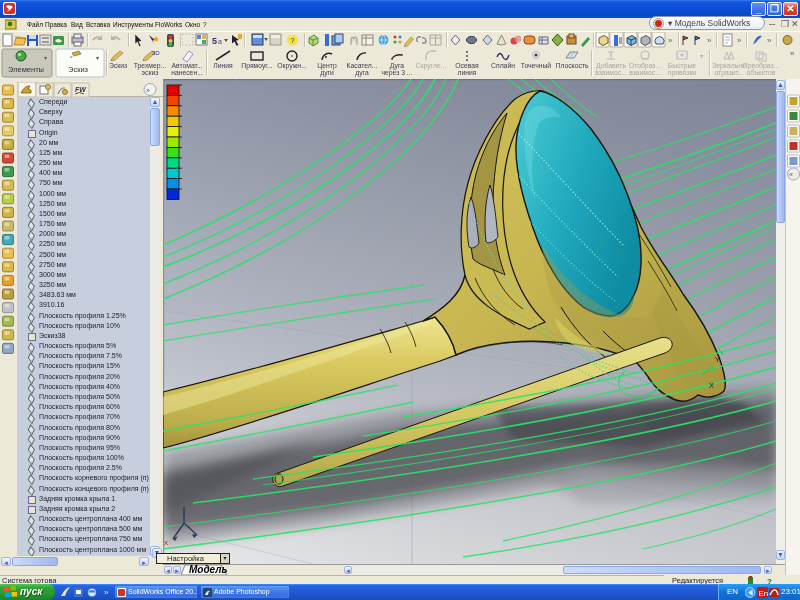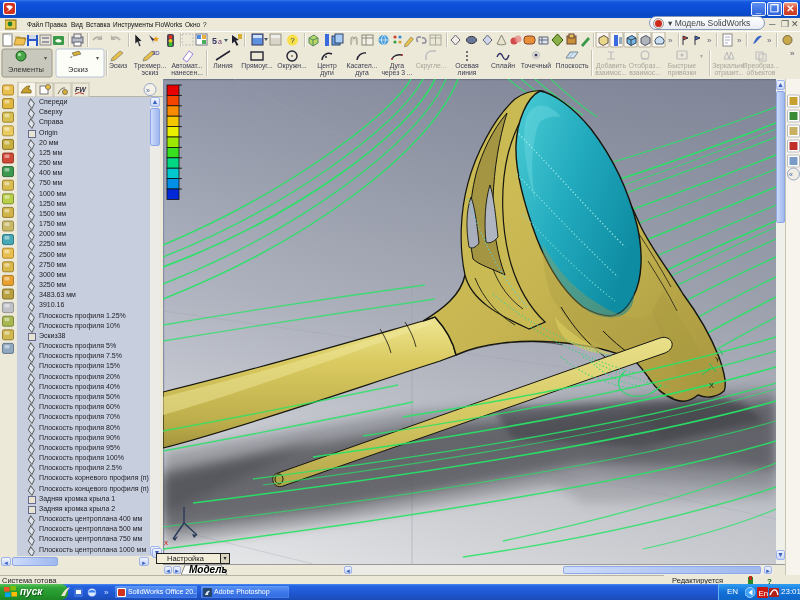--- a/index.html
+++ b/index.html
@@ -737,21 +737,21 @@
       <span style="position:absolute;left:2px;top:0">Система готова</span>
       <span style="position:absolute;left:672px;top:0">Редактируется Автомат</span>
 <svg class="abs" style="left:748px;top:0" width="40" height="9">
         <rect x="0" y="1" width="5" height="7" fill="#2a8a2a"></rect>
         <rect x="1" y="0" width="3" height="4" fill="#c02818"></rect>
         <text x="19" y="7.5" font-size="8" fill="#0a6a0a" font-weight="bold">?</text>
       </svg>
 </div>
 
 <div id="task" class="abs">
-  <div class="abs" style="left:0;top:0;width:68px;height:16px;background:linear-gradient(180deg,#59c25c 0%,#2fa336 25%,#259a2e 60%,#1d8526 100%);border-radius:0 7px 7px 0;color:#fff;font-weight:bold;font-style:italic;font-size:10px;line-height:15px;text-shadow:1px 1px 1px #14541a">
+  <div class="abs" style="left:0;top:0;width:55px;height:16px;background:linear-gradient(180deg,#59c25c 0%,#2fa336 25%,#259a2e 60%,#1d8526 100%);border-radius:0 7px 7px 0;color:#fff;font-weight:bold;font-style:italic;font-size:10px;line-height:15px;text-shadow:1px 1px 1px #14541a">
         <svg style="position:absolute;left:4px;top:2px" width="13" height="12">
           <rect x="0" y="1" width="5.5" height="4.5" fill="#f35325"></rect>
           <rect x="6.5" y="0" width="5.5" height="4.5" fill="#81bc06"></rect>
           <rect x="1" y="6.5" width="5.5" height="4.5" fill="#05a6f0"></rect>
           <rect x="7.5" y="6" width="5.5" height="4.5" fill="#ffba08"></rect>
         </svg>
         <span style="position:absolute;left:20px">пуск</span>
       </div>
   <svg class="abs" style="left:58px;top:2px" width="55" height="12">
     <path d="M3 10 Q7 2 12 1 Q8 6 7 10 Z" fill="#e8e2d0"></path>

